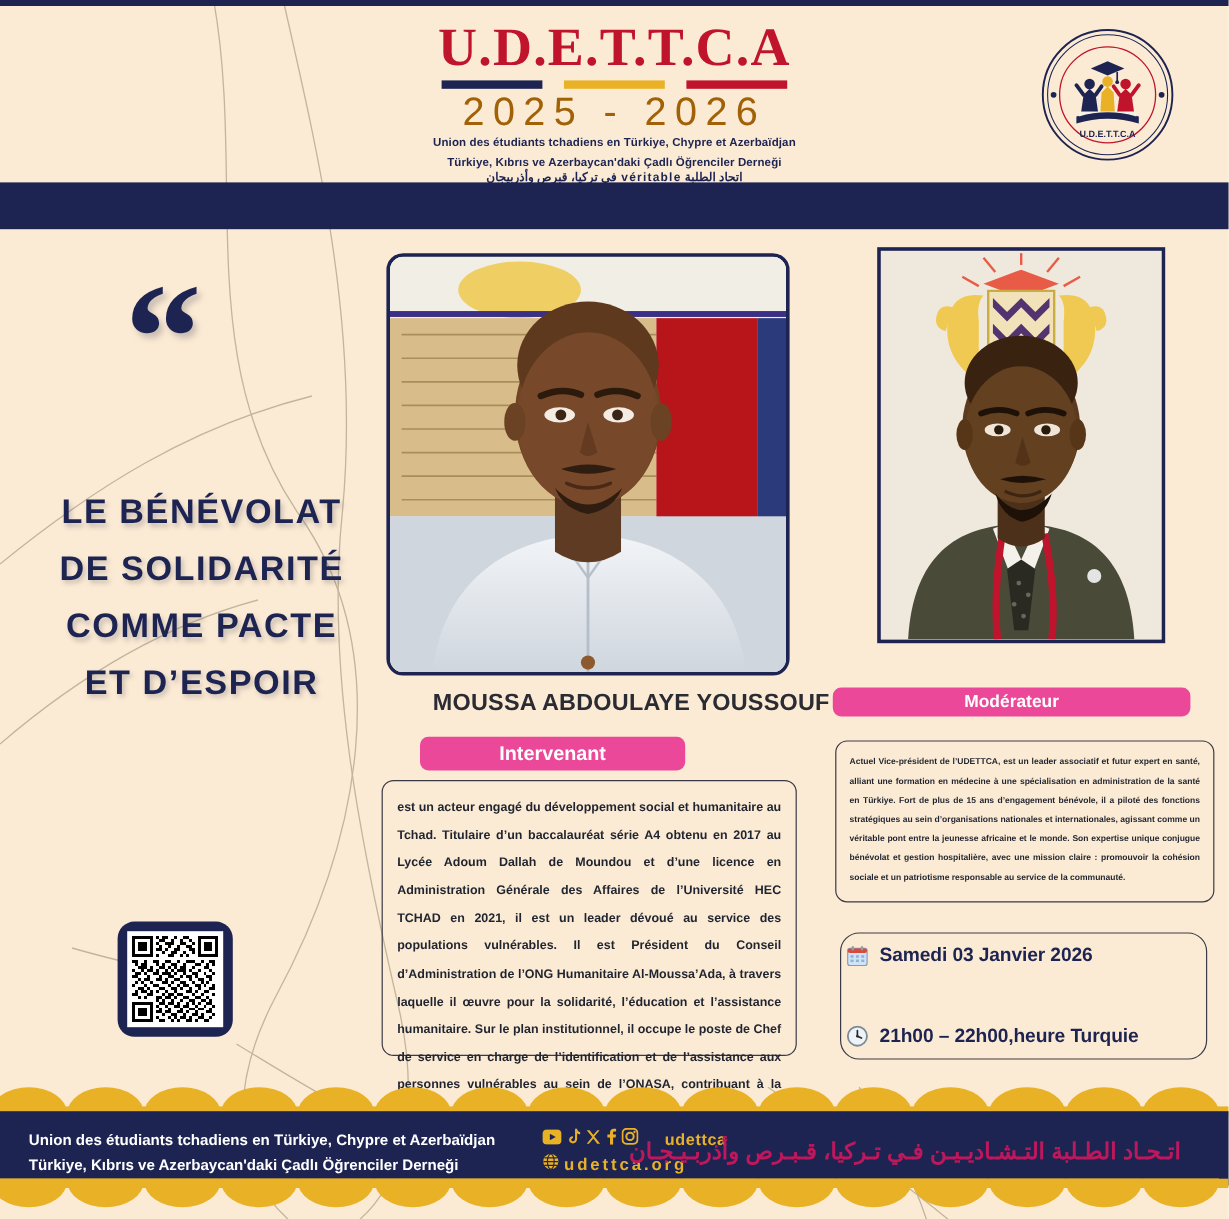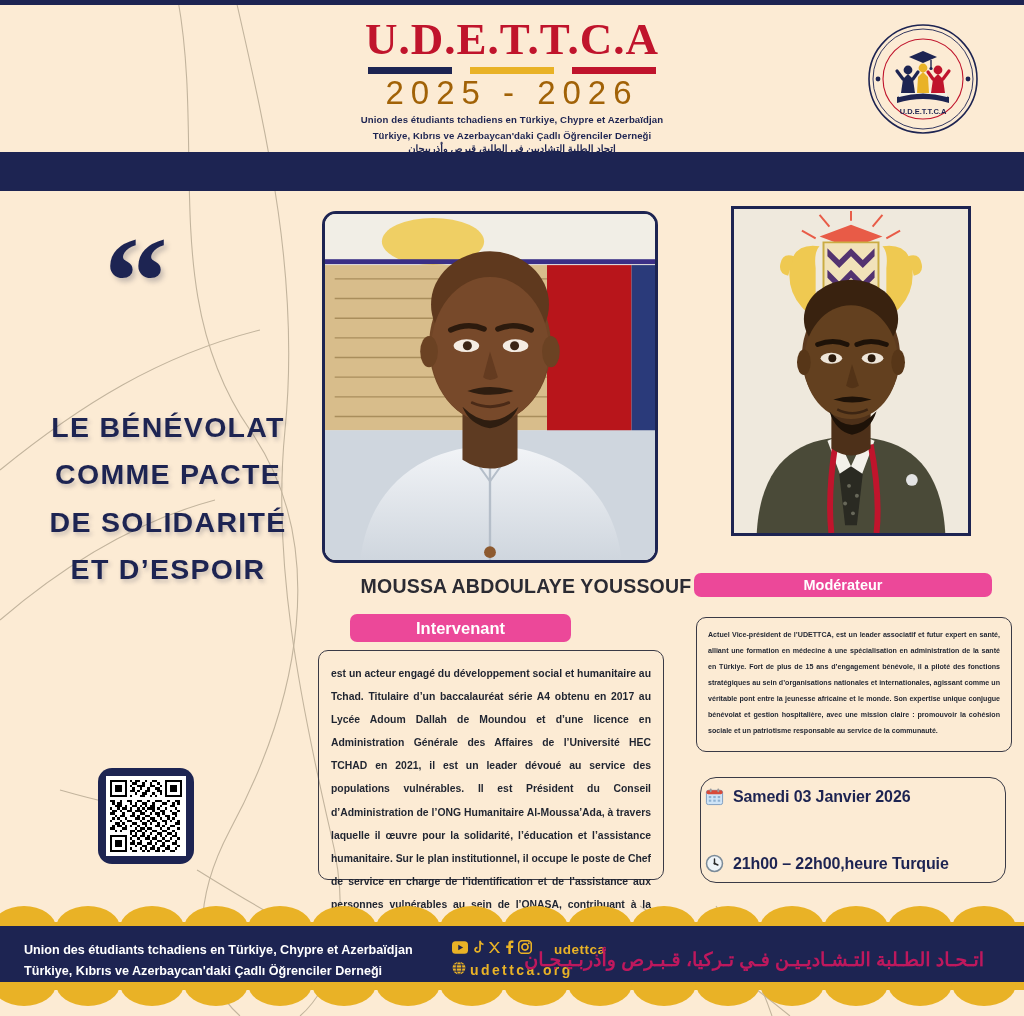--- a/index.html
+++ b/index.html
@@ -364,21 +364,21 @@
     <div class="brand">
       <div class="brand-title">U.D.E.T.T.C.A</div>
       <div class="brand-bars">
         <span class="bar navy"></span>
         <span class="bar gold"></span>
         <span class="bar red"></span>
       </div>
       <div class="brand-years">2025 - 2026</div>
       <div class="brand-sub">Union des étudiants tchadiens en Türkiye, Chypre et Azerbaïdjan</div>
       <div class="brand-sub">Türkiye, Kıbrıs ve Azerbaycan'daki Çadlı Öğrenciler Derneği</div>
-      <div class="brand-sub-ar">اتحاد الطلبة التشاديين في الطلبة، قبرص وأذربيجان</div>
+      <div class="brand-sub-ar">اتحاد الطلبة véritable في تركيا، قبرص وأذربيجان</div>
     </div>
 
     <div class="logo-wrap">
       <svg viewBox="0 0 112 112" width="112" height="112">
         <circle cx="56" cy="56" r="54" fill="none" stroke="#1d2452" stroke-width="1.6"></circle>
         <circle cx="56" cy="56" r="50" fill="none" stroke="#1d2452" stroke-width="0.9"></circle>
         <circle cx="56" cy="56" r="40" fill="none" stroke="#c0142c" stroke-width="1.1"></circle>
         <circle cx="11" cy="56" r="2.4" fill="#1d2452"></circle>
         <circle cx="101" cy="56" r="2.4" fill="#1d2452"></circle>
 
@@ -405,22 +405,22 @@
       </svg>
     </div>
   </div>
 
   <div class="divider-band"></div>
 
   <div class="quote-mark">“</div>
 
   <div class="headline">
     <div>LE BÉNÉVOLAT</div>
+    <div>DE SOLIDARITÉ</div>
     <div>COMME  PACTE</div>
-    <div>DE SOLIDARITÉ</div>
     <div>ET D’ESPOIR</div>
   </div>
 
   <div class="qr-frame">
     <div class="qr-inner">
       <svg viewBox="0 0 29 29" width="100%" height="100%" shape-rendering="crispEdges">
         <rect width="29" height="29" fill="#fff"></rect>
         <g fill="#000">
           <rect x="0" y="0" width="7" height="1"></rect>
             <rect x="0" y="6" width="7" height="1"></rect>

